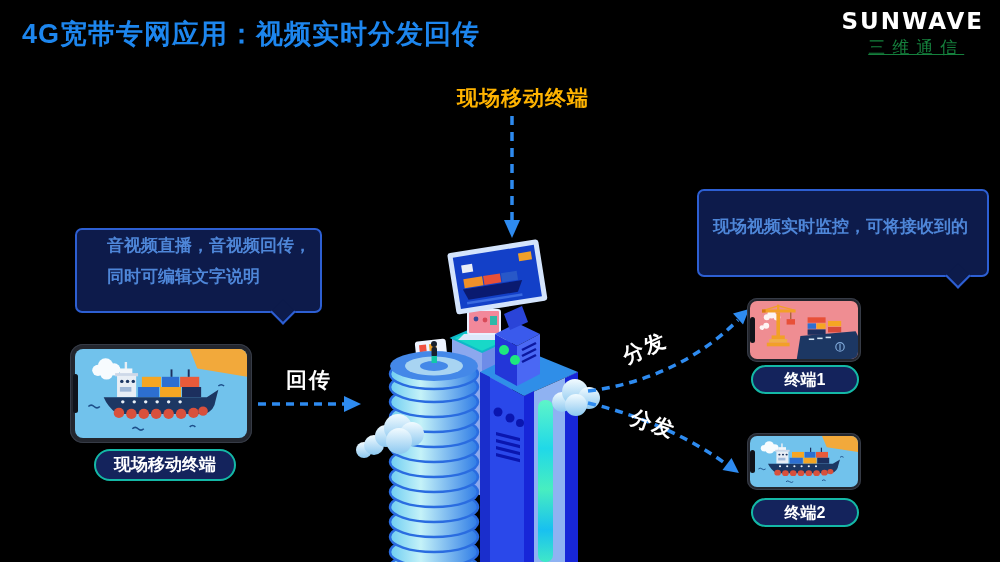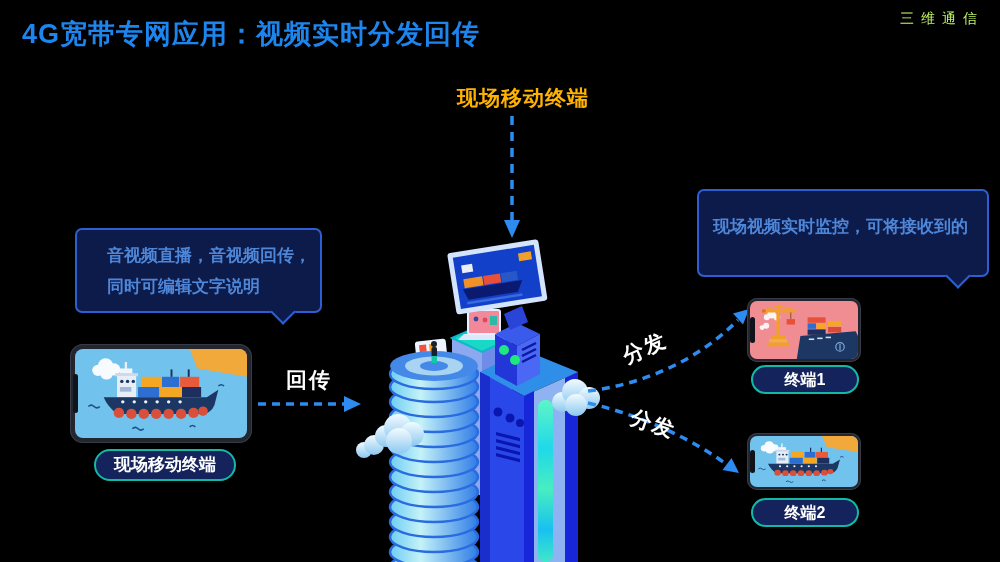--- a/index.html
+++ b/index.html
@@ -6,36 +6,36 @@
   body{
     width:1000px;height:562px;position:relative;overflow:hidden;
     background:#000;font-family:"Liberation Sans","DejaVu Sans",sans-serif;
   }
   .abs{position:absolute;}
 
   
   .title{left:22px;top:16px;font-size:27px;font-weight:bold;color:#1d86ee;letter-spacing:1px;white-space:nowrap;}
   .logo{right:16px;top:8px;text-align:center;}
   .logo-brand{font-size:23px;font-weight:bold;color:#fff;letter-spacing:2px;font-family:"DejaVu Sans",sans-serif;}
-  .logo-sub{font-size:14px;color:#bef264;letter-spacing:7px;margin-top:2px;padding-left:7px;}
+  .logo-sub{font-size:17px;color:#15803d;letter-spacing:7px;margin-top:2px;padding-left:7px;text-decoration:underline;}
 
   
   .cmd-label{left:448px;top:84px;width:150px;text-align:center;font-size:21px;font-weight:bold;color:#ffb300;letter-spacing:1px;}
 
   
   .callout{
     background:#0d1b4b;border:2px solid #2d5fd3;border-radius:7px;
     color:#4e86d8;font-size:17px;font-weight:bold;line-height:31px;
   }
   .callout::after{
     content:"";position:absolute;bottom:-10px;width:16px;height:16px;
     background:#0d1b4b;border-right:2px solid #2d5fd3;border-bottom:2px solid #2d5fd3;
     transform:rotate(45deg);
   }
-  .callout-left{left:75px;top:228px;width:247px;height:85px;padding:10px 0 0 30px;box-sizing:border-box;}
+  .callout-left{left:75px;top:228px;width:247px;height:85px;padding:0 0 0 30px;box-sizing:border-box;}
   .callout-left::after{right:28px;}
   .callout-right{left:697px;top:189px;width:292px;height:88px;padding:20px 0 0 14px;box-sizing:border-box;}
   .callout-right::after{right:20px;}
 
   
   .flow-label{color:#fff;font-size:21px;font-weight:bold;letter-spacing:2px;white-space:nowrap;}
   .flow-backhaul{left:286px;top:366px;}
   .flow-dist1{left:622px;top:334px;transform:rotate(-24deg);}
   .flow-dist2{left:630px;top:410px;transform:rotate(19deg);}
 
@@ -157,20 +157,21 @@
           <rect x="126" y="59" width="9" height="2.6"></rect>
         </g>
       <circle cx="150" cy="76" r="7" fill="none" stroke="#7fa8d8" stroke-width="2"></circle>
       <line x1="150" y1="71" x2="150" y2="81" stroke="#7fa8d8" stroke-width="2"></line>
     </symbol>
   </defs>
 </svg>
 
 <div class="abs title">4G宽带专网应用：视频实时分发回传</div>
 <div class="abs logo">
+  <div class="logo-brand">SUNWAVE</div>
   <div class="logo-sub">三维通信</div>
 </div>
 
 <div class="abs cmd-label">现场移动终端</div>
 
 <svg class="abs" style="left:352px;top:226px;" width="270" height="336" viewBox="0 0 270 336">
   <defs>
     <linearGradient id="cylG" x1="0" y1="0" x2="1" y2="0">
       <stop offset="0" stop-color="#6ecdf2"></stop>
         <stop offset="0.35" stop-color="#c4f2f8"></stop>

